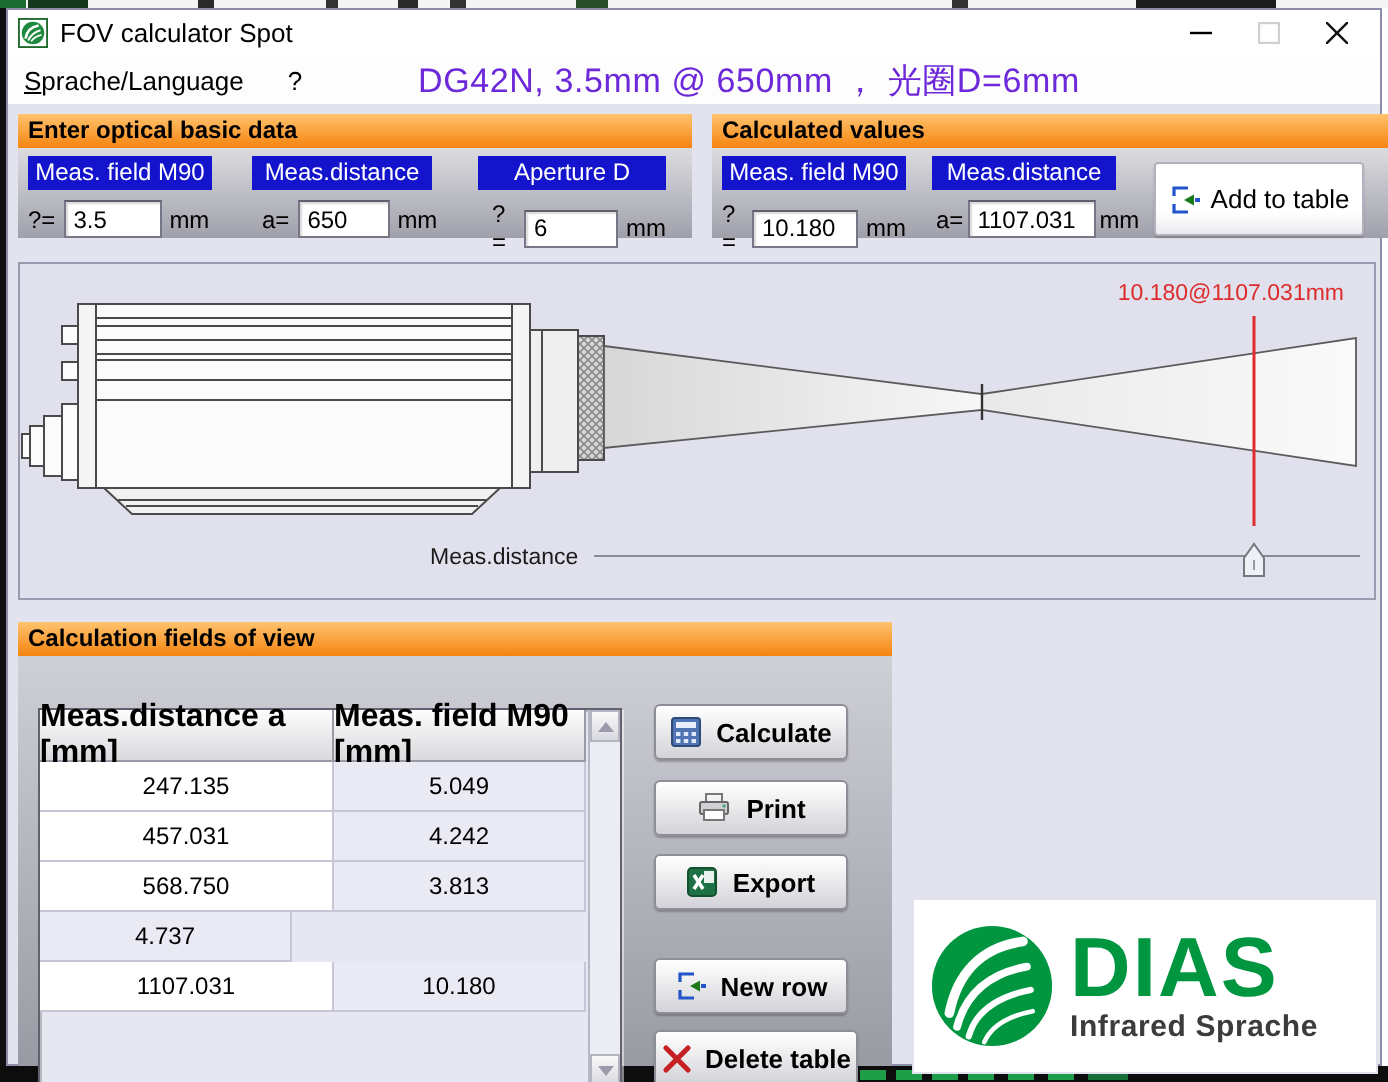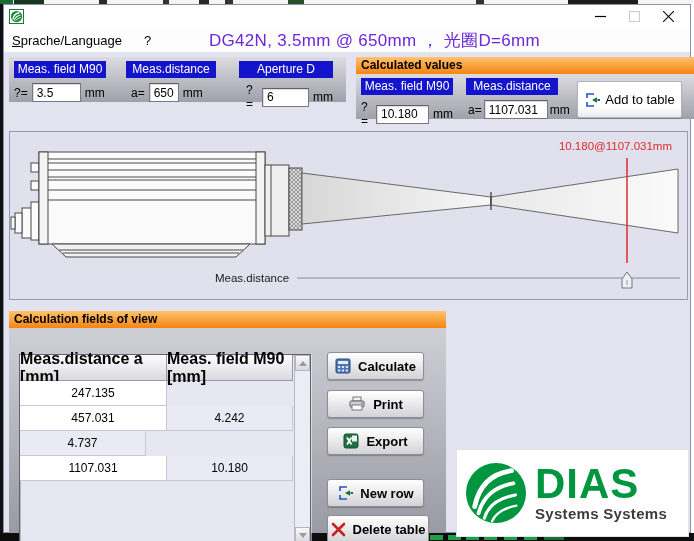--- a/index.html
+++ b/index.html
@@ -107,20 +107,21 @@
   <div class="win">
 
     <div class="titlebar">
       <svg width="15" height="15" viewBox="0 0 16 16">
         <rect x="0.5" y="0.5" width="15" height="15" fill="#ffffff" stroke="#1f6b2f"></rect>
         <circle cx="8" cy="8" r="6" fill="#1f8a3f"></circle>
         <path d="M4,11 Q5,5 11,4" stroke="#fff" stroke-width="1.4" fill="none"></path>
         <path d="M5.5,12 Q7,8 12,6.5" stroke="#fff" stroke-width="1.1" fill="none"></path>
         <path d="M7,12.5 Q8.5,10 12.5,9" stroke="#fff" stroke-width="0.9" fill="none"></path>
       </svg>
+      <span class="ttl">FOV calculator Spot</span>
       <div class="winbtns">
         <div class="winbtn">
           <svg width="11" height="11" viewBox="0 0 11 11">
               <line x1="0" y1="5.5" x2="11" y2="5.5" stroke="#000" stroke-width="1.2"></line>
             </svg>
         </div>
         <div class="winbtn">
           <svg width="11" height="11" viewBox="0 0 11 11">
               <rect x="0.5" y="0.5" width="10" height="10" fill="none" stroke="#cfcfcf" stroke-width="1.2"></rect>
             </svg>
@@ -134,34 +135,35 @@
       </div>
     </div>
 
     <div class="menubar">
       <span class="menuitem">Sprache/Language</span>
       <span class="menuitem q">?</span>
       <span class="overlay-red">DG42N, 3.5mm @  650mm ， 光圈D=6mm</span>
     </div>
 
     <div class="group" style="left:5px; top:52px; width:337px; height:62px;">
+      <div class="ghead">Enter optical basic data</div>
       <div class="gbody">
         <div class="fcol" style="left:5px; width:92px;">
           <div class="flabel">Meas. field M90</div>
           <div class="frow">
             <span class="fprefix">?=</span>
             <input class="finput" style="width: 49px;" value="3.5">
             <span class="funit">mm</span>
           </div>
         </div>
         <div class="fcol" style="left:117px; width:90px;">
           <div class="flabel">Meas.distance</div>
           <div class="frow" style="margin-left:5px;">
             <span class="fprefix">a=</span>
-            <input class="finput" style="width: 30px;" value="650">
+            <input class="finput" style="width: 46px;" value="650">
             <span class="funit">mm</span>
           </div>
         </div>
         <div class="fcol" style="left:230px; width:94px;">
           <div class="flabel">Aperture D</div>
           <div class="frow" style="margin-left:7px;">
             <span class="fprefix">?=</span>
             <input class="finput" style="width: 47px;" value="6">
             <span class="funit">mm</span>
           </div>
@@ -261,24 +263,29 @@
       <div class="ghead">Calculation fields of view</div>
       <div class="gbody" style="background:linear-gradient(180deg,#cfcfd6,#9a9aa4);">
 
         <div class="tablepanel">
           <div class="trow head">
             <div class="th c1">Meas.distance a [mm]</div>
             <div class="th c2">Meas. field M90 [mm]</div>
           </div>
           <div class="trow">
             <div class="td c1">247.135</div>
+            <div class="td c2">5.049</div>
           </div>
           <div class="trow">
             <div class="td c1">457.031</div>
             <div class="td c2">4.242</div>
+          </div>
+          <div class="trow">
+            <div class="td c1">568.750</div>
+            <div class="td c2">3.813</div>
           </div>
           <div class="trow">
             <div class="td c2">4.737</div>
           </div>
           <div class="trow">
             <div class="td c1">1107.031</div>
             <div class="td c2">10.180</div>
           </div>
           <div class="vscroll">
             <div class="sbtn up">
@@ -349,18 +356,18 @@
         <circle cx="32" cy="32" r="31" fill="#009640"></circle>
         <g stroke="#fff" fill="none" stroke-linecap="round">
           <path d="M10,46 C14,26 26,12 48,9" stroke-width="5"></path>
           <path d="M14,53 C18,38 28,26 50,22" stroke-width="4"></path>
           <path d="M20,58 C23,47 32,38 52,34" stroke-width="3.2"></path>
           <path d="M28,61 C31,54 38,48 53,45" stroke-width="2.4"></path>
         </g>
       </svg>
       <div class="logotxt">
         <span class="dias">DIAS</span>
-        <span class="infra">Systems Systems</span>
+        <span class="infra">Infrared Sprache</span>
       </div>
     </div>
 
   </div>
 </div>
 
 </body></html>

